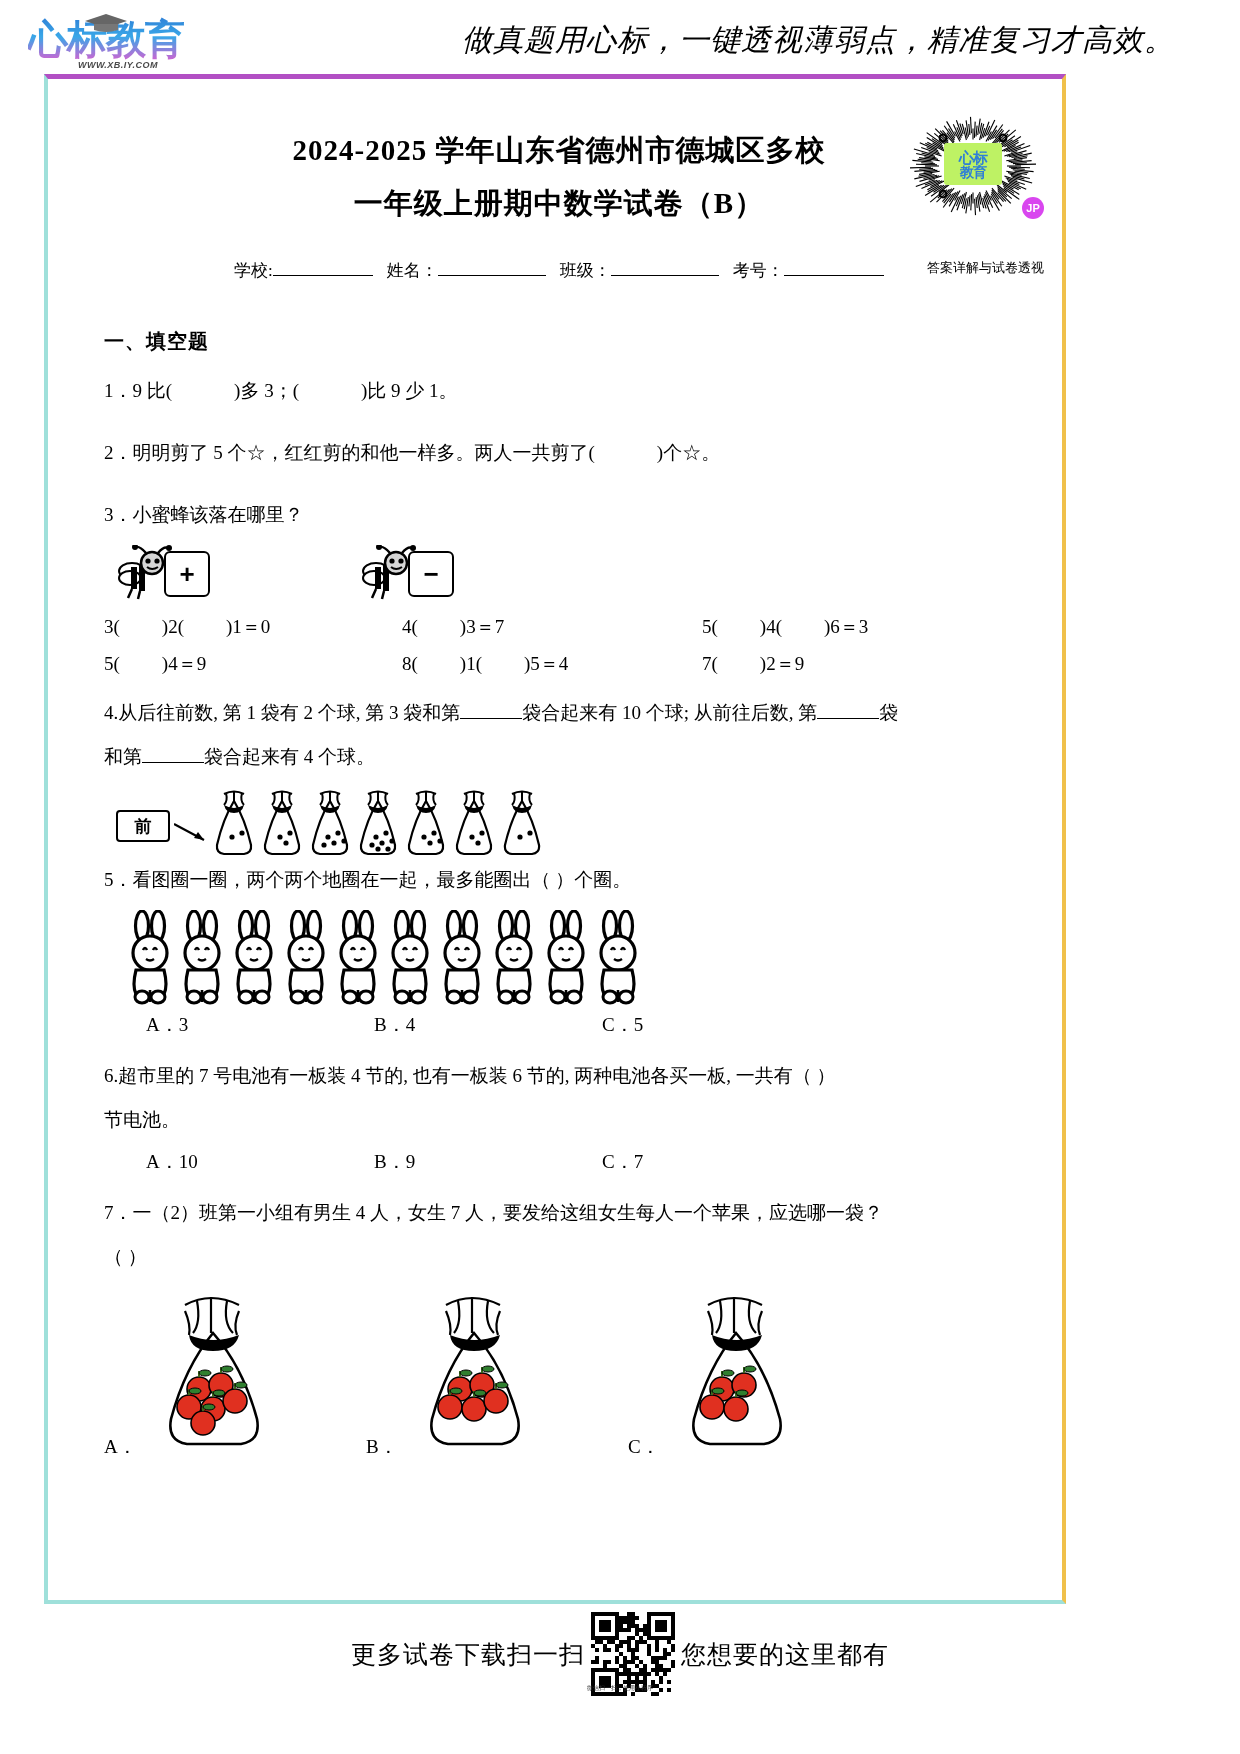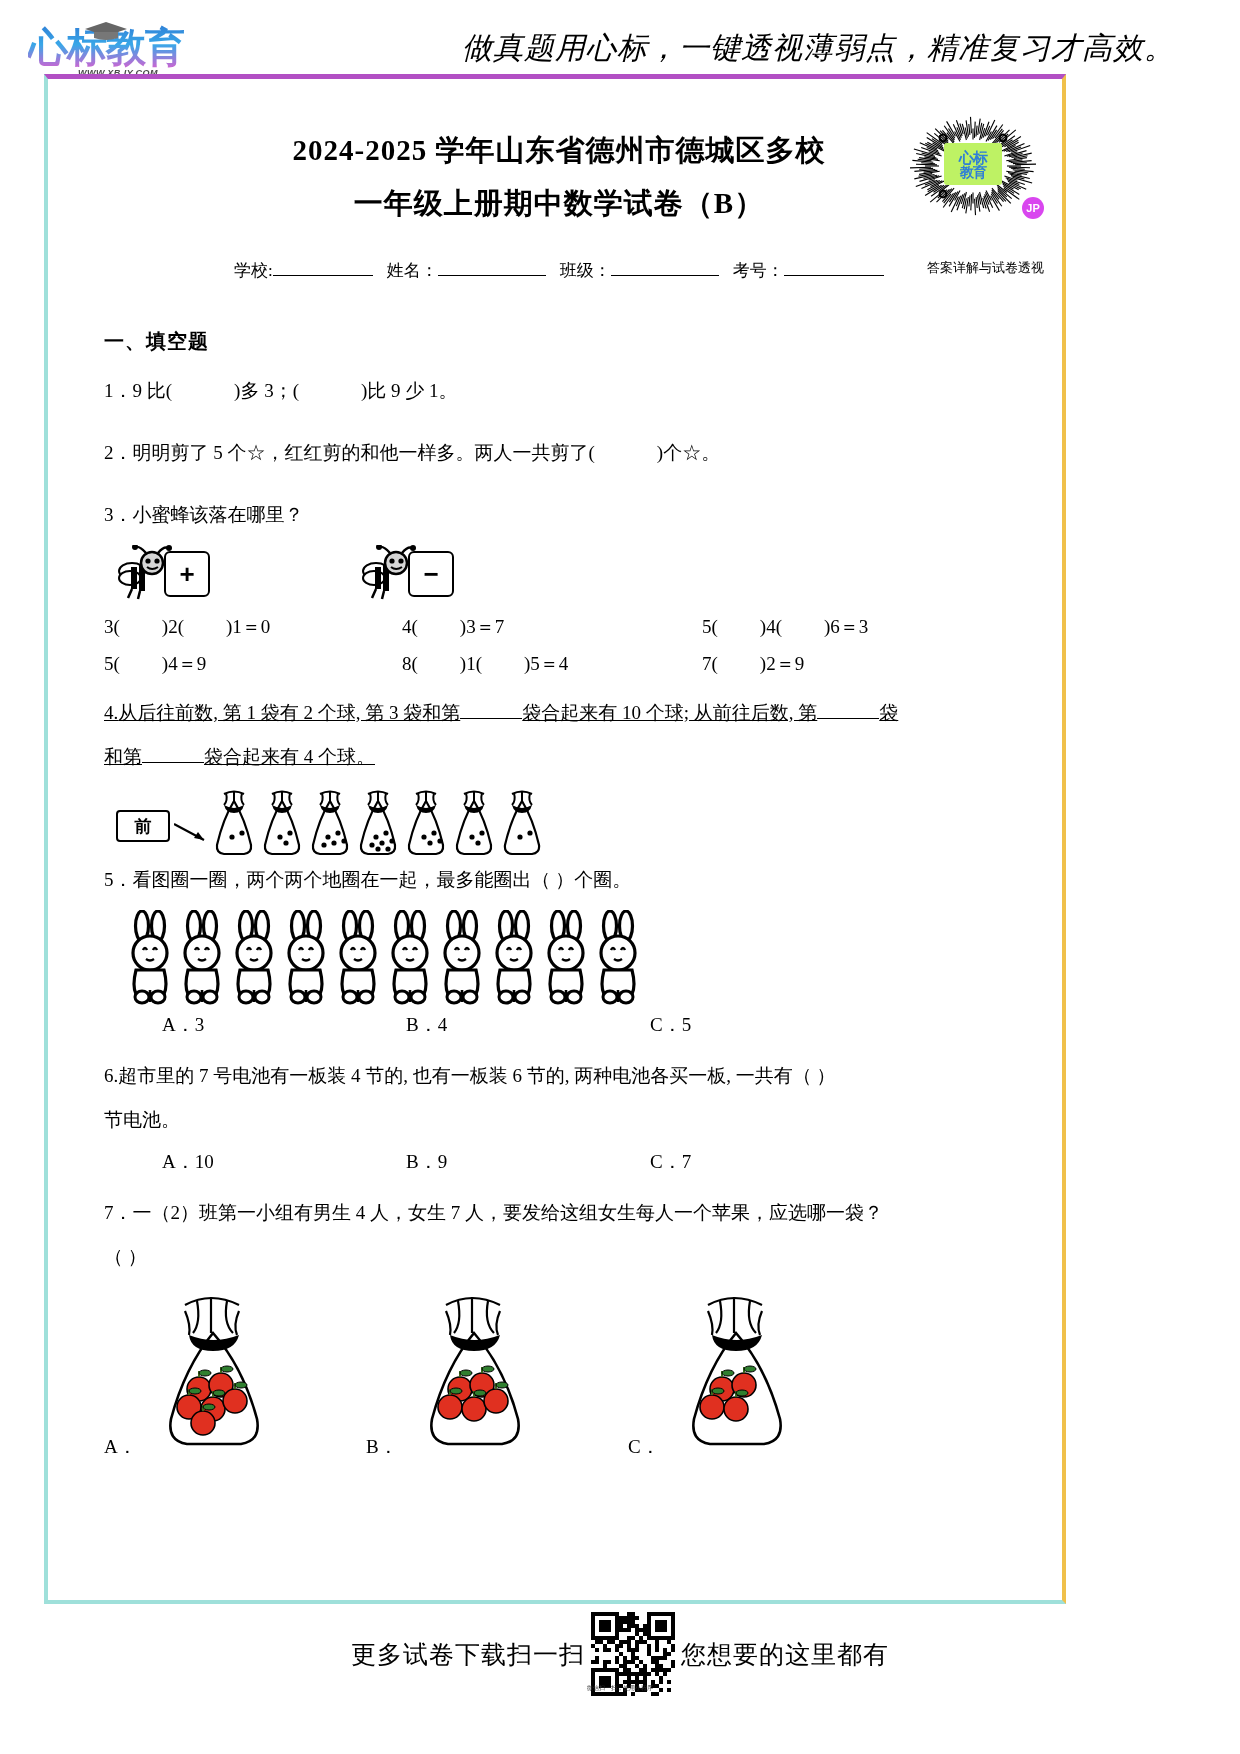--- a/index.html
+++ b/index.html
@@ -8,21 +8,21 @@
     width:1240px; height:1754px;
     background:#ffffff;
     font-family:"Liberation Serif","DejaVu Serif",serif;
     color:#000;
     position:relative;
     overflow:hidden;
   }
 
   
   .top-banner{
-    position:absolute; left:0; top:8px; width:1240px; height:78px;
+    position:absolute; left:0; top:0; width:1240px; height:78px;
   }
   .logo{
     position:absolute; left:28px; top:16px; width:170px; height:56px;
   }
   .logo-text{
     font-family:"Liberation Sans","DejaVu Sans",sans-serif;
     font-weight:bold;
     font-size:40px;
     letter-spacing:-1px;
     line-height:46px;
@@ -146,21 +146,21 @@
   .front-tag{
     width:54px; height:32px; border:2.5px solid #000; border-radius:4px;
     display:flex; align-items:center; justify-content:center;
     font-size:17px; font-weight:bold; margin-right:4px;
     font-family:"Liberation Sans","DejaVu Sans",sans-serif;
     position:relative; top:-18px;
   }
 
   
   .opts{ display:flex; font-size:19px; margin:6px 0 20px 42px; }
-  .opts .o{ width:228px;margin-left:16px; }
+  .opts .o{ width:228px; }
   .opts-img{ display:flex; margin:8px 0 14px 0; font-size:19px; align-items:flex-end; }
   .opt-img-cell{ width:262px; display:flex; align-items:flex-end; }
   .opt-letter{ margin-right:6px; position:relative; top:-6px; }
 
   
   .footer{
     position:absolute; left:0; top:1612px; width:1240px;
     display:flex; align-items:center; justify-content:center;
     font-size:25px; letter-spacing:1px;
   }
@@ -446,21 +446,21 @@
         <span>5(</span><span class="gap-sm"></span><span>)4＝9</span>
       </div>
       <div class="c2">
         <span>8(</span><span class="gap-sm"></span><span>)1(</span><span class="gap-sm"></span><span>)5＝4</span>
       </div>
       <div class="c3">
         <span>7(</span><span class="gap-sm"></span><span>)2＝9</span>
       </div>
     </div>
 
-    <div class="q tight" style="line-height:44px;text-decoration:underline;">
+    <div class="q tight" style="line-height:44px;">
       <span>4.</span><span>从后往前数, 第 1 袋有 2 个球, 第 3 袋和第</span><span class="ul-blank"></span><span>袋合起来有 10 个球; 从前往后数, 第</span><span class="ul-blank"></span><span>袋</span><br>
       <span>和第</span><span class="ul-blank"></span><span>袋合起来有 4 个球。</span>
     </div>
 
     <div class="bags-wrap">
       <div class="front-tag">前</div>
       <svg width="36" height="22" viewBox="0 0 36 22" style="position:relative;top:-16px;">
         <path d="M0,2 L30,18" stroke="#000" stroke-width="2.2" fill="none"></path>
         <polygon points="30,18 20,16 24,10" fill="#000"></polygon>
       </svg>

